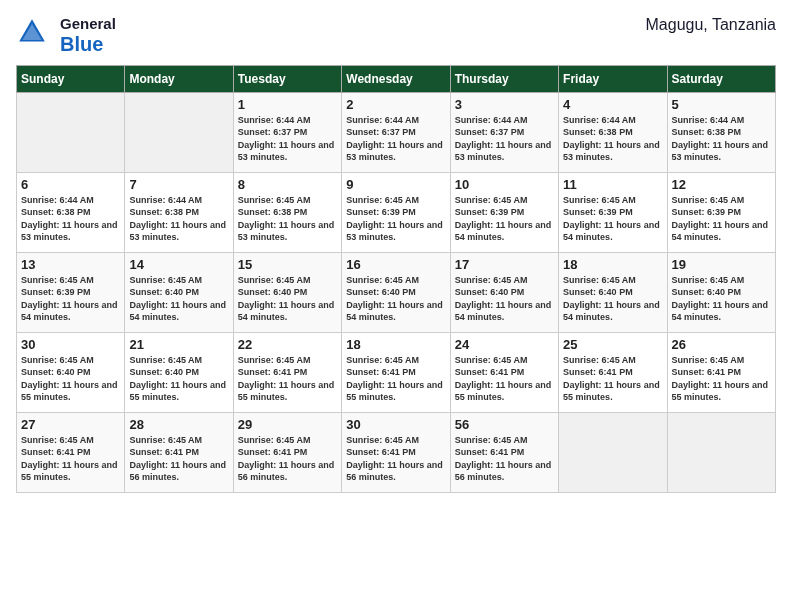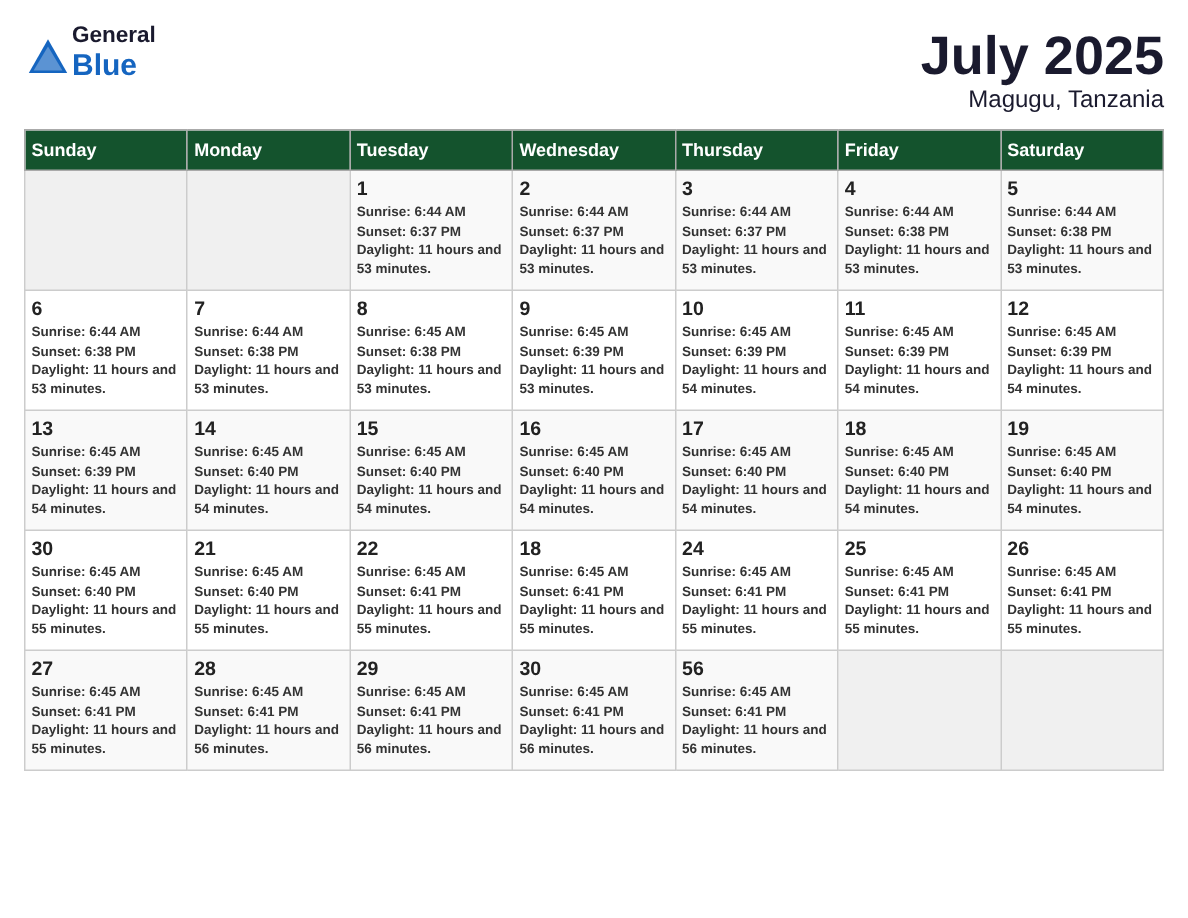--- a/index.html
+++ b/index.html
@@ -11,22 +11,22 @@
       padding: 16px;
     }
     .header-area {
       display: flex;
       align-items: flex-start;
       justify-content: space-between;
       margin-bottom: 10px;
     }
     .logo {
       display: flex;
-      align-items: flex-end;
-      gap: 0;
+      align-items: flex-start;
+      gap: 12px;
     }
     .logo-text {
       display: flex;
       flex-direction: column;
       line-height: 1.1;
     }
     .logo-general {
       font-size: 15px;
       font-weight: bold;
       color: #1a1a2e;
@@ -103,21 +103,20 @@
     <svg class="logo-icon" viewBox="0 0 40 40" width="40" height="40">
       <polygon points="20,4 36,32 4,32" fill="#1565c0"></polygon>
       <polygon points="20,10 32,30 8,30" fill="#fff" opacity="0.3"></polygon>
     </svg>
     <div class="logo-text">
       <span class="logo-general">General</span>
       <span class="logo-blue">Blue</span>
     </div>
   </div>
   <div class="title-area">
-    <div class="month-year">July 2025</div>
     <div class="location">Magugu, Tanzania</div>
   </div>
 </div>
 
 <table>
   <thead>
     <tr id="thead-row">
         <th>Sunday</th>
         <th>Monday</th>
         <th>Tuesday</th>

